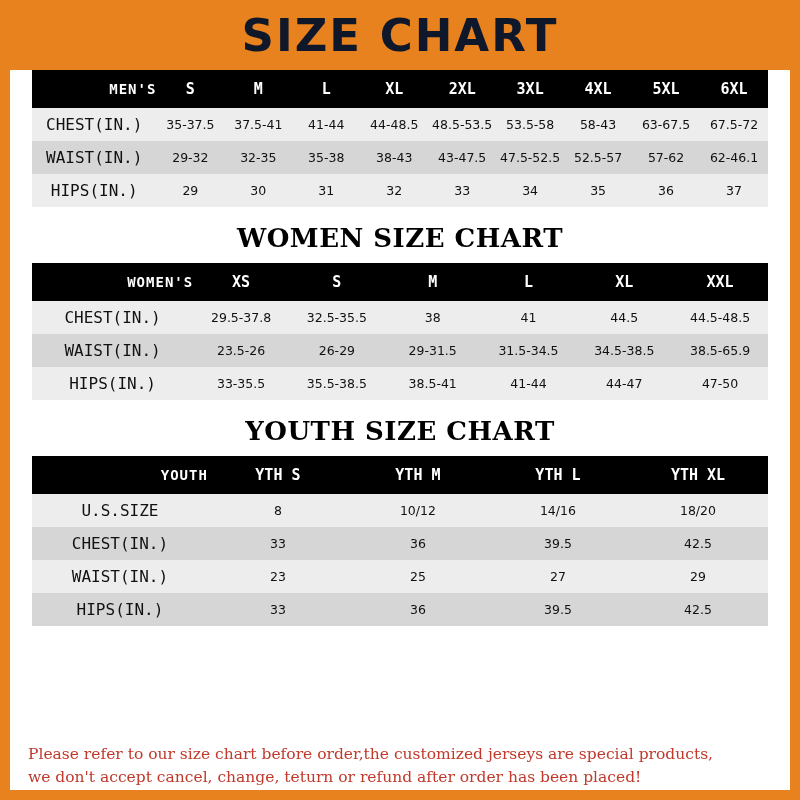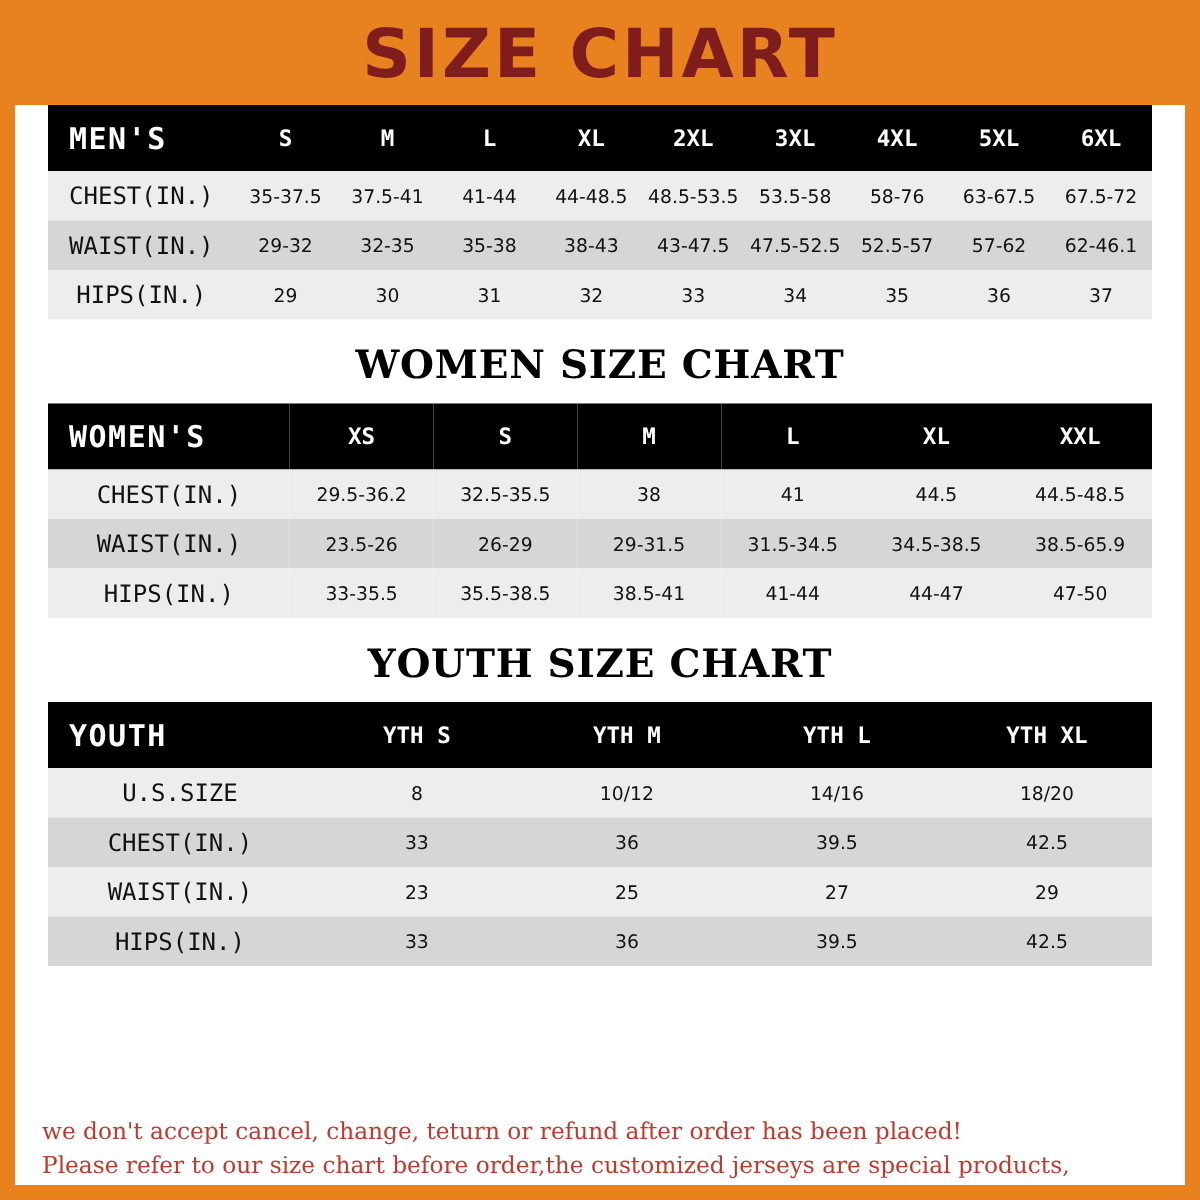--- a/index.html
+++ b/index.html
@@ -28,21 +28,21 @@
     display: flex;
     align-items: center;
     justify-content: center;
     margin: 0 -10px;
   }
   .header-title {
     font-family: "DejaVu Sans", sans-serif;
     font-weight: bold;
     font-size: 45px;
     letter-spacing: 2px;
-    color: #7f1d1d;
+    color: #0f172a;
     line-height: 1;
   }
   .section {
     padding: 0 22px;
   }
   .section-title {
     text-align: center;
     font-family: "DejaVu Serif", serif;
     font-weight: bold;
     font-size: 26px;
@@ -61,23 +61,23 @@
   }
   table.size tr.head th {
     font-family: "DejaVu Sans Mono", monospace;
     font-weight: bold;
     font-size: 15px;
     padding: 10px 0;
     text-align: center;
     letter-spacing: 0px;
   }
   table.size tr.head th.first {
-    text-align: left;
+    text-align: right;
     padding-left: 14px;
-    font-size: 20px;
+    font-size: 14px;
     letter-spacing: 1px;
   }
   table.size td {
     font-family: "DejaVu Sans", sans-serif;
     font-size: 12.5px;
     color: #111111;
     text-align: center;
     padding: 7px 0;
   }
   table.size td.first {
@@ -143,21 +143,21 @@
         <th>6XL</th>
       </tr>
       <tr class="light">
         <td class="first">CHEST(IN.)</td>
         <td>35-37.5</td>
         <td>37.5-41</td>
         <td>41-44</td>
         <td>44-48.5</td>
         <td>48.5-53.5</td>
         <td>53.5-58</td>
-        <td>58-76</td>
+        <td>58-43</td>
         <td>63-67.5</td>
         <td>67.5-72</td>
       </tr>
       <tr class="dark">
         <td class="first">WAIST(IN.)</td>
         <td>29-32</td>
         <td>32-35</td>
         <td>35-38</td>
         <td>38-43</td>
         <td>43-47.5</td>
@@ -190,21 +190,21 @@
         <th class="first women-col-first">WOMEN'S</th>
         <th>XS</th>
         <th>S</th>
         <th>M</th>
         <th>L</th>
         <th>XL</th>
         <th>XXL</th>
       </tr>
       <tr class="light">
         <td class="first">CHEST(IN.)</td>
-        <td>29.5-36.2</td>
+        <td>29.5-37.8</td>
         <td>32.5-35.5</td>
         <td>38</td>
         <td>41</td>
         <td>44.5</td>
         <td>44.5-48.5</td>
       </tr>
       <tr class="dark">
         <td class="first">WAIST(IN.)</td>
         <td>23.5-26</td>
         <td>26-29</td>
@@ -263,19 +263,19 @@
         <td>33</td>
         <td>36</td>
         <td>39.5</td>
         <td>42.5</td>
       </tr>
     </tbody>
       </table>
   </div>
 
   <div class="footer-note">
+    <p>Please refer to our size chart before order,the customized jerseys are special products,</p>
     <p>we don't accept cancel, change, teturn or refund after order has been placed!</p>
-    <p>Please refer to our size chart before order,the customized jerseys are special products,</p>
   </div>
 
   <div class="bottom-bar"></div>
 
 </div>
 
 </body></html>

